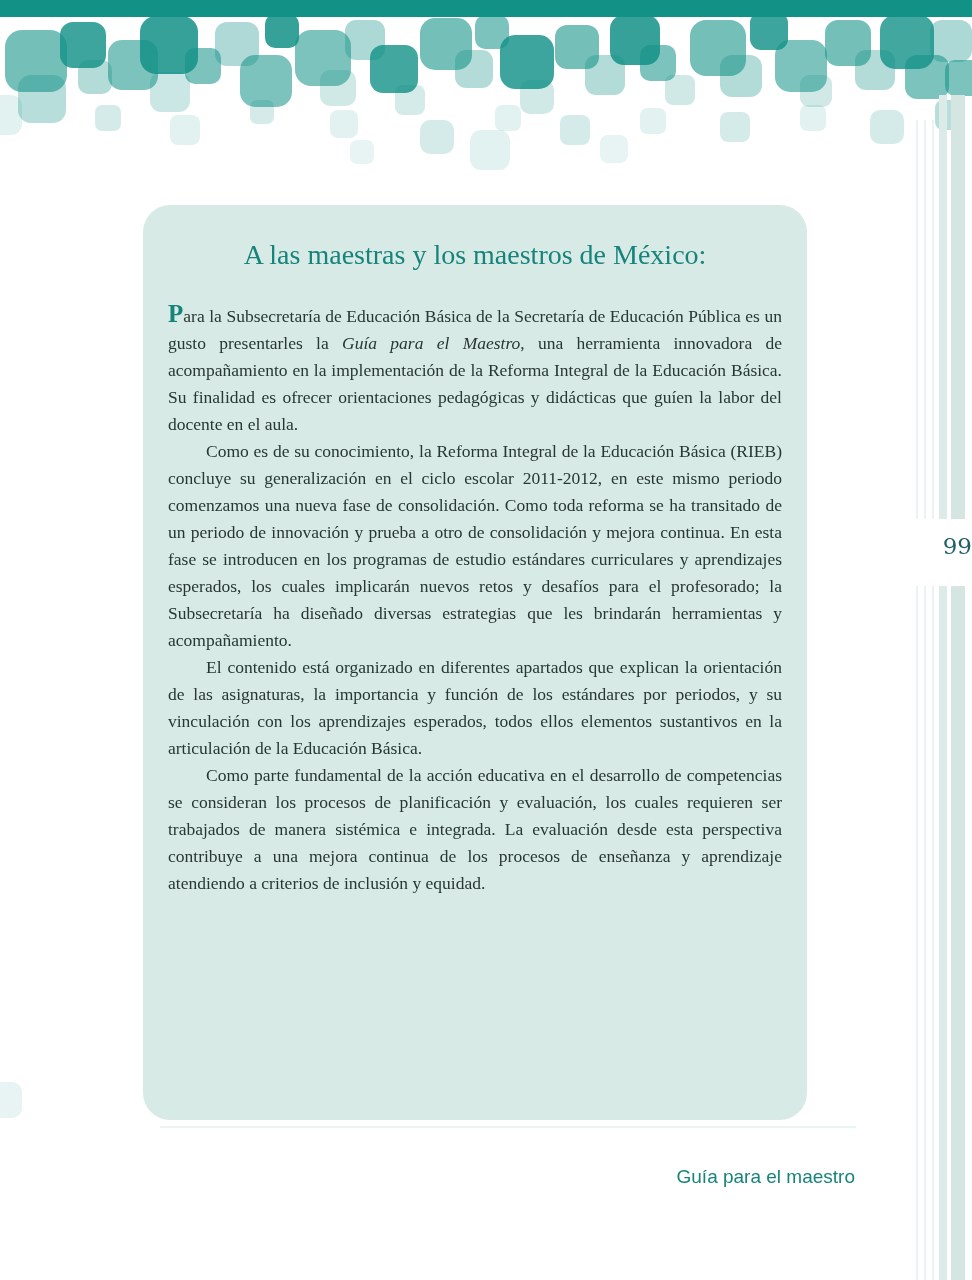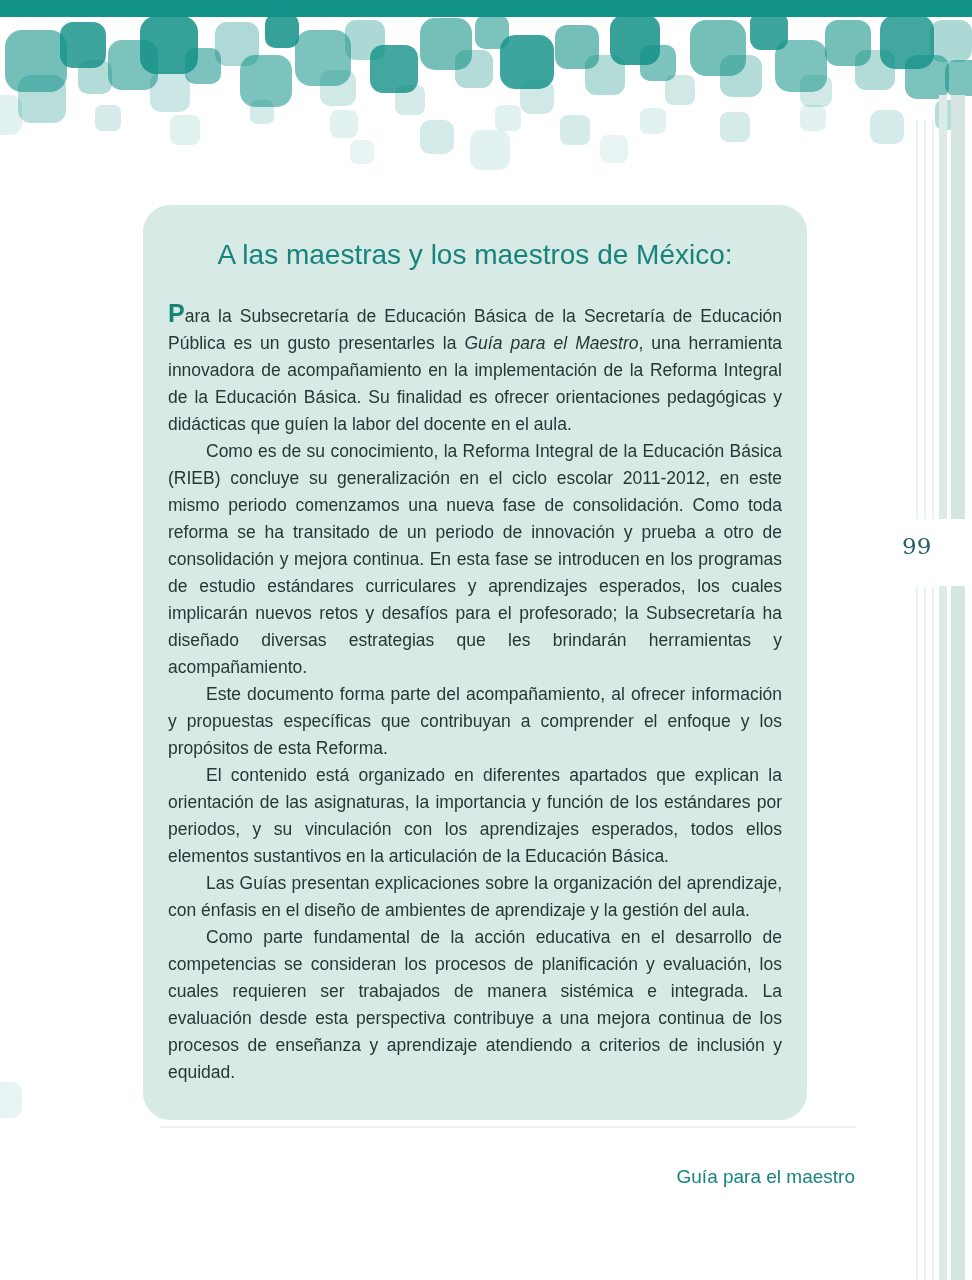--- a/index.html
+++ b/index.html
@@ -25,27 +25,27 @@
 
   
   .stripes{position:absolute;top:0;right:0;width:70px;height:1280px;}
   .stripe{position:absolute;top:120px;bottom:0;}
   .stripe.t1{left:14px;width:2px;background:var(--stripe-thin);}
   .stripe.t2{left:22px;width:2px;background:var(--stripe-thin);}
   .stripe.t3{left:30px;width:2px;background:var(--stripe-thin);}
   .stripe.m1{left:37px;width:8px;top:95px;background:var(--stripe-mid);}
   .stripe.w1{left:49px;width:14px;top:95px;background:var(--stripe-wide);}
   .stripe-mask{position:absolute;left:0;top:519px;width:70px;height:67px;background:#ffffff;}
-  .page-number{position:absolute;top:14px;width:70px;text-align:left;
+  .page-number{position:absolute;top:14px;width:70px;text-align:right;
     font-family:"DejaVu Serif",serif;font-size:23px;color:var(--page-number);}
 
   
   .content-box{position:absolute;left:143px;top:205px;width:664px;height:915px;
     background:var(--box-bg);border-radius:27px;box-sizing:border-box;
-    padding:22px 25px 0 25px;}
+    padding:22px 25px 0 25px;font-family:Liberation Serif, serif;}
   .box-underline{position:absolute;left:160px;top:1126px;width:696px;height:2px;
     background:#e9f3f1;}
   .page-title{margin:12px 0 30px 0;text-align:center;font-size:28px;font-weight:normal;
     color:var(--accent);letter-spacing:0px;}
   .body-copy p.para{margin:0;font-size:17.5px;line-height:27px;color:var(--body-text);
     text-align:justify;}
   .body-copy p.para.indent{text-indent:38px;}
   .dropcap{color:var(--accent);font-weight:bold;font-size:25px;line-height:1;}
   .italic{font-style:italic;}
 
@@ -127,23 +127,21 @@
     <div class="stripe-mask">
       <div class="page-number">99</div>
     </div>
   </div>
 
   <div class="content-box">
     <h1 class="page-title">A las maestras y los maestros de México:</h1>
     <div class="body-copy">
         <p class="para"><span class="dropcap">P</span><span>ara la Subsecretaría de Educación Básica de la Secretaría de Educación Pública es un gusto presentarles la </span><span class="italic">Guía para el Maestro</span><span>, una herramienta innovadora de acompañamiento en la implementación de la Reforma Integral de la Educación Básica. Su finalidad es ofrecer orientaciones pedagógicas y didácticas que guíen la labor del docente en el aula.</span></p>
         <p class="para indent"><span>Como es de su conocimiento, la Reforma Integral de la Educación Básica (RIEB) concluye su generalización en el ciclo escolar 2011-2012, en este mismo periodo comenzamos una nueva fase de consolidación. Como toda reforma se ha transitado de un periodo de innovación y prueba a otro de consolidación y mejora continua. En esta fase se introducen en los programas de estudio estándares curriculares y aprendizajes esperados, los cuales implicarán nuevos retos y desafíos para el profesorado; la Subsecretaría ha diseñado diversas estrategias que les brindarán herramientas y acompañamiento.</span></p>
-        <p class="para indent"><span>Este documento forma parte del acompañamiento, al ofrecer información y propuestas específicas que contribuyan a comprender el enfoque y los propósitos de esta Reforma.</span></p>
         <p class="para indent"><span>El contenido está organizado en diferentes apartados que explican la orientación de las asignaturas, la importancia y función de los estándares por periodos, y su vinculación con los aprendizajes esperados, todos ellos elementos sustantivos en la articulación de la Educación Básica.</span></p>
-        <p class="para indent"><span>Las Guías presentan explicaciones sobre la organización del aprendizaje, con énfasis en el diseño de ambientes de aprendizaje y la gestión del aula.</span></p>
         <p class="para indent"><span>Como parte fundamental de la acción educativa en el desarrollo de competencias se consideran los procesos de planificación y evaluación, los cuales requieren ser trabajados de manera sistémica e integrada. La evaluación desde esta perspectiva contribuye a una mejora continua de los procesos de enseñanza y aprendizaje atendiendo a criterios de inclusión y equidad.</span></p>
       </div>
   </div>
   <div class="box-underline"></div>
 
   <div class="footer">Guía para el maestro</div>
   <div class="corner-accent"></div>
 </div>
 
 </body></html>

